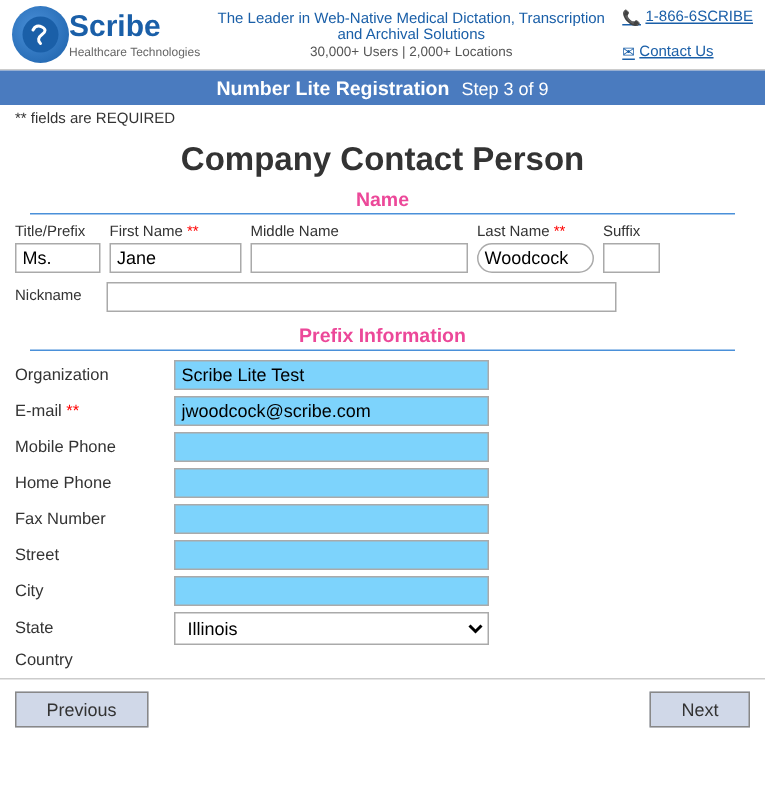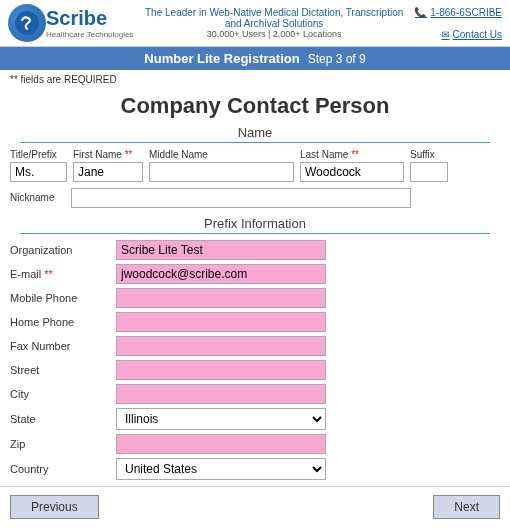--- a/index.html
+++ b/index.html
@@ -61,21 +61,20 @@
       color: #1a5fa8;
       font-size: 10px;
     }
     .header-center .stats {
       font-size: 9px;
       color: #555;
     }
     .header-right {
       display: flex;
       flex-direction: column;
-      align-items: flex-end;
       gap: 11px;
     }
     .header-link {
       font-size: 10px;
       color: #1a5fa8;
       text-decoration: underline;
       cursor: pointer;
       display: flex;
       align-items: center;
       gap: 3px;
@@ -116,23 +115,23 @@
       text-align: center;
       font-size: 22px;
       font-weight: bold;
       color: #333;
       padding: 4px 0 6px;
     }
 
     
     .section-header {
       text-align: center;
-      color: #404040;
+      color: #ec4899;
       font-size: 13px;
-      font-weight: normal;
+      font-weight: bold;
       border-bottom: 1px solid #4a90d9;
       padding-bottom: 2px;
       margin: 0 10px 6px;
     }
 
     
     .form-container {
       padding: 0 10px;
     }
 
@@ -157,23 +156,23 @@
       color: red;
     }
     .field-input {
       border: 1px solid #aaa;
       padding: 2px 4px;
       font-size: 12px;
       background: #fff;
     }
 
     .title-field { width: 57px; }
-    .firstname-field { width: 70px; }
+    .firstname-field { width: 88px; }
     .middlename-field { width: 145px; }
-    .lastname-field { width: 104px; }
+    .lastname-field { width: 78px; border-radius: 10px; }
     .suffix-field { width: 38px; }
 
     .nickname-row {
       display: flex;
       align-items: center;
       gap: 17px;
       margin-bottom: 8px;
     }
     .nickname-input {
       border: 1px solid #aaa;
@@ -198,21 +197,21 @@
       width: 100px;
       font-size: 11px;
       color: #333;
       text-align: left;
       flex-shrink: 0;
     }
     .contact-input {
       border: 1px solid #aaa;
       padding: 2px 4px;
       font-size: 12px;
-      background: #f9a8d4;
+      background: #7dd3fc;
       width: 210px;
     }
     .contact-select {
       border: 1px solid #aaa;
       padding: 2px 4px;
       font-size: 12px;
       background: #fff;
       width: 210px;
     }
 
@@ -358,33 +357,23 @@
         <option>Arizona</option>
         <option>California</option>
         <option>Colorado</option>
         <option>Florida</option>
         <option>Georgia</option>
         <option>New York</option>
         <option>Texas</option>
       </select>
     </div>
 
-    <div class="contact-row">
-      <span class="contact-label">Zip</span>
-      <input class="contact-input" type="text" value="" style="">
-    </div>
 
     <div class="contact-row">
       <span class="contact-label">Country</span>
-      <select class="contact-select">
-        <option value="United States">United States</option>
-        <option>Canada</option>
-        <option>Mexico</option>
-        <option>Other</option>
-      </select>
     </div>
   </div>
 
 </div>
 
 <div class="footer-buttons">
   <button class="btn-nav">Previous</button>
   <button class="btn-nav">Next</button>
 </div>
 

